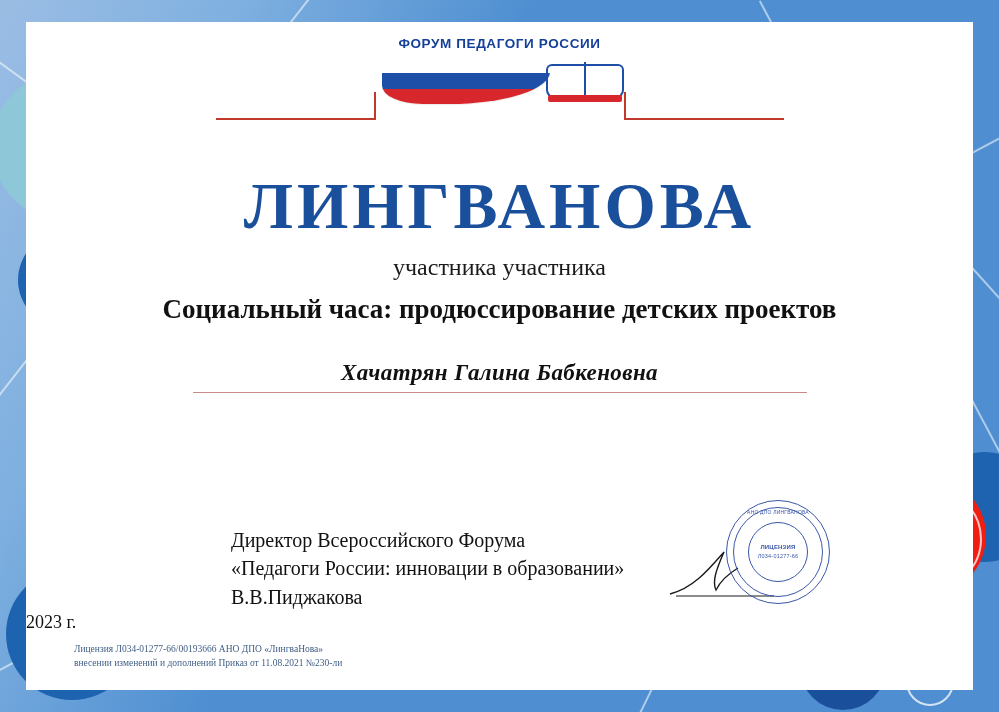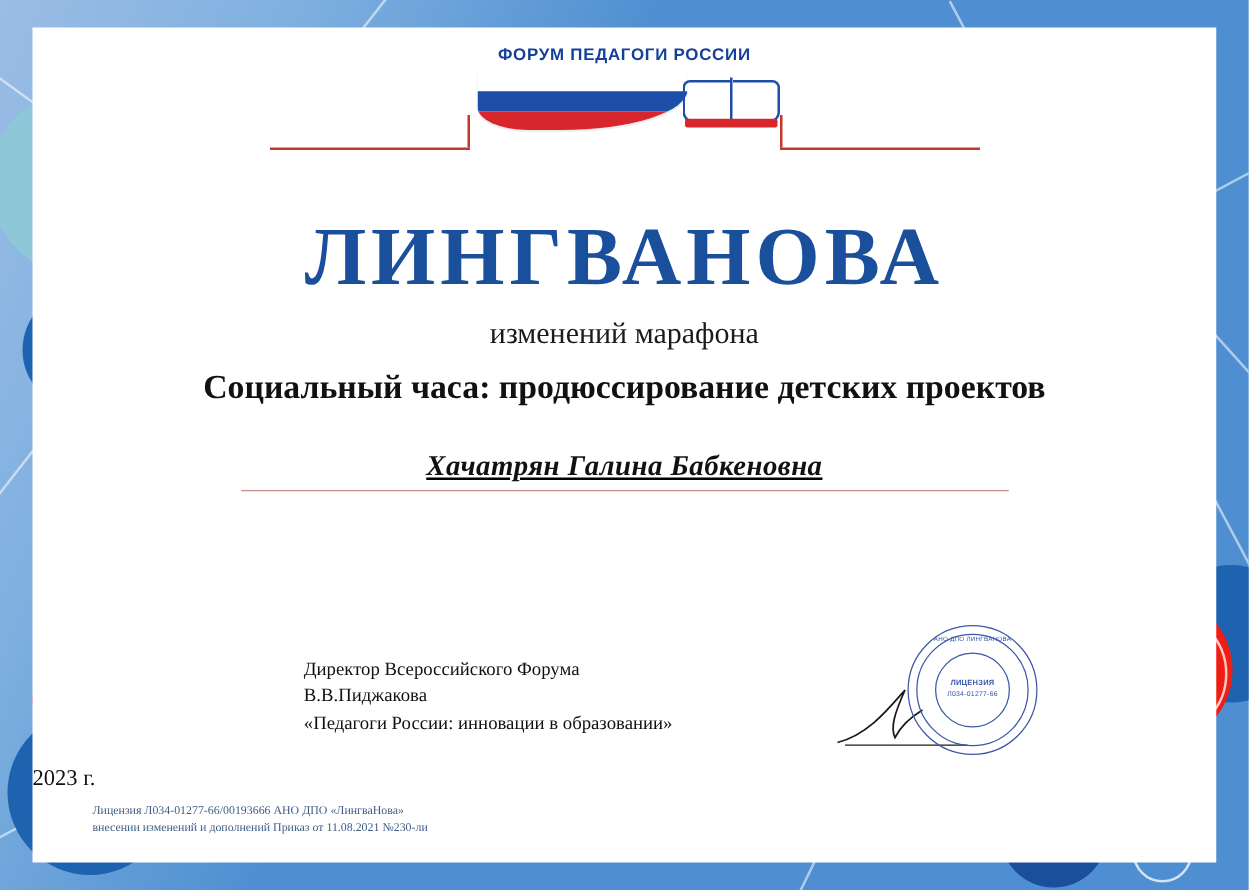--- a/index.html
+++ b/index.html
@@ -186,21 +186,20 @@
     text-align: center;
     font-size: 27px;
     font-weight: bold;
     color: #111111;
   }
   .participant {
     position: absolute;
     top: 338px;
     width: 100%;
     text-align: center;
-    text-decoration: underline;
   }
   .participant .name {
     font-family: "Liberation Serif", serif;
     font-style: italic;
     font-weight: bold;
     font-size: 23px;
     color: #111111;
     letter-spacing: 0.4px;
   }
   .participant .rule {
@@ -215,24 +214,23 @@
     width: 100%;
     text-align: center;
     font-size: 25px;
     color: #111111;
   }
 
   .signature-block {
     position: absolute;
     left: 205px;
     top: 504px;
-    font-size: 15px;
+    font-size: 20px;
     line-height: 1.42;
     color: #111111;
-    margin-left: 12px;
   }
   .year {
     position: absolute;
     left: 0;
     top: 590px;
     width: 100%;
     font-size: 18px;
     color: #111111;
   }
 
@@ -333,33 +331,33 @@
           <div class="spine"></div>
           <div class="base"></div>
         </div>
       </div>
       <div class="logo-rule right">
         <div class="tick"></div>
       </div>
     </div>
 
     <div class="title">ЛИНГВАНОВА</div>
-    <div class="subtitle">изменений марафона</div>
+    <div class="subtitle">участника участника</div>
     <div class="course-name">Социальный часа: продюссирование детских проектов</div>
 
     <div class="participant">
       <div class="name">Хачатрян Галина Бабкеновна</div>
       <div class="rule"></div>
     </div>
 
 
     <div class="signature-block">
       <div>Директор Всероссийского Форума</div>
+      <div>«Педагоги России: инновации в образовании»</div>
       <div>В.В.Пиджакова</div>
-      <div>«Педагоги России: инновации в образовании»</div>
     </div>
 
     <svg class="sig-stroke" viewBox="0 0 120 60">
       <path d="M4,52 C28,46 44,26 58,10 C50,28 46,40 50,48 C54,40 62,32 72,26" fill="none" stroke="#1a1a1a" stroke-width="1.4"></path>
       <path d="M10,54 L108,54" fill="none" stroke="#1a1a1a" stroke-width="1"></path>
     </svg>
 
     <div class="stamp">
       <div class="o1"></div>
       <div class="o2"></div>

